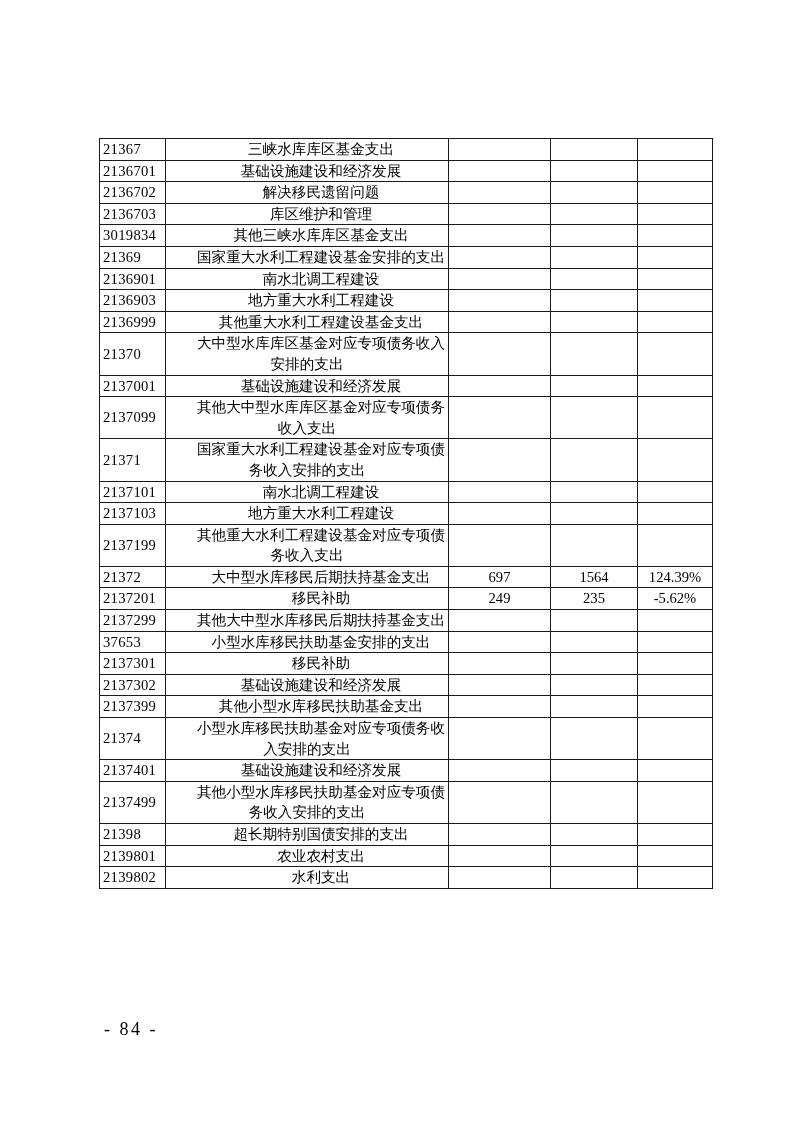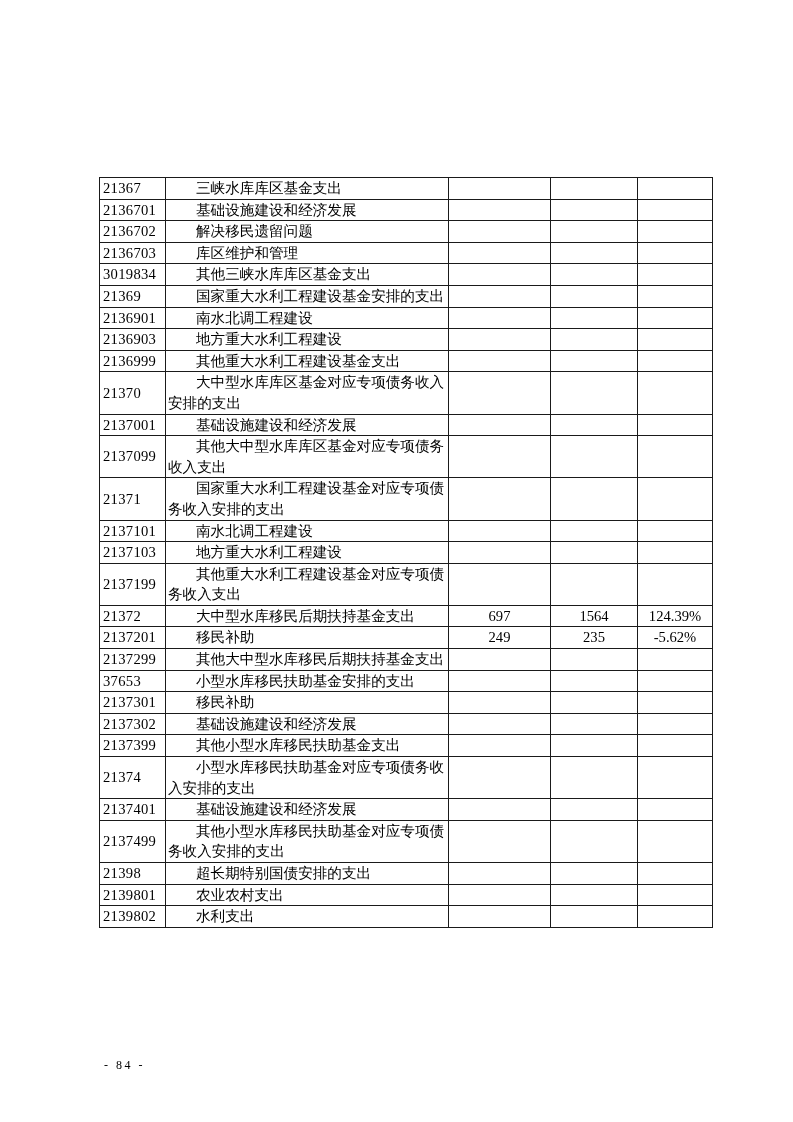--- a/index.html
+++ b/index.html
@@ -4,48 +4,48 @@
 <style>
   * { margin: 0; padding: 0; box-sizing: border-box; }
   html, body { background: #ffffff; }
   body {
     width: 793px; height: 1122px;
     position: relative;
     font-family: "Liberation Serif", "DejaVu Serif", serif;
     color: #000;
     overflow: hidden;
   }
-  .sheet { position: absolute; inset: 0; background: #ffffff; margin-top: 39px; }
+  .sheet { position: absolute; inset: 0; background: #ffffff; }
 
   table.budget-table {
     position: absolute;
     left: 99px; top: 138px;
     width: 613px;
     border-collapse: collapse;
     table-layout: fixed;
   }
   .budget-table td {
     border: 1px solid #1a1a1a;
     font-size: 14.6px;
     line-height: 20.6px;
     height: 20px;
     vertical-align: middle;
     word-break: break-all;
     overflow: hidden;
   }
   .budget-table td.c0 { padding-left: 3px; letter-spacing: 0.3px; }
-  .budget-table td.c1 { padding: 0 2px; text-indent: 28px; }
+  .budget-table td.c1 { padding: 0 2px; text-indent: 28px; text-align: center; }
   .budget-table td.c2,
   .budget-table td.c3,
   .budget-table td.c4 { text-align: center; }
 
   .page-num {
     position: absolute;
     left: 104px; top: 1019px;
-    font-size: 12px;
+    font-size: 18px;
     letter-spacing: 2.5px;
     white-space: pre;
   }
 </style>
 </head>
 <body>
 
 <div class="sheet">
 
   <table class="budget-table">

